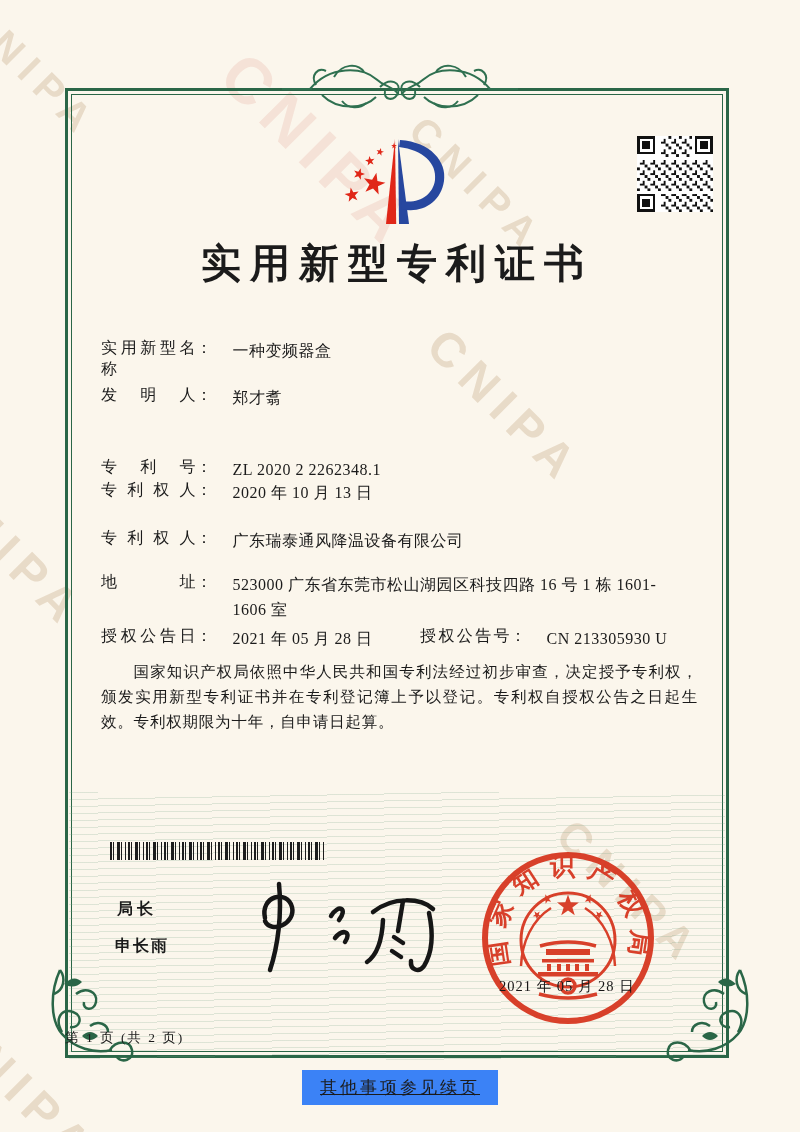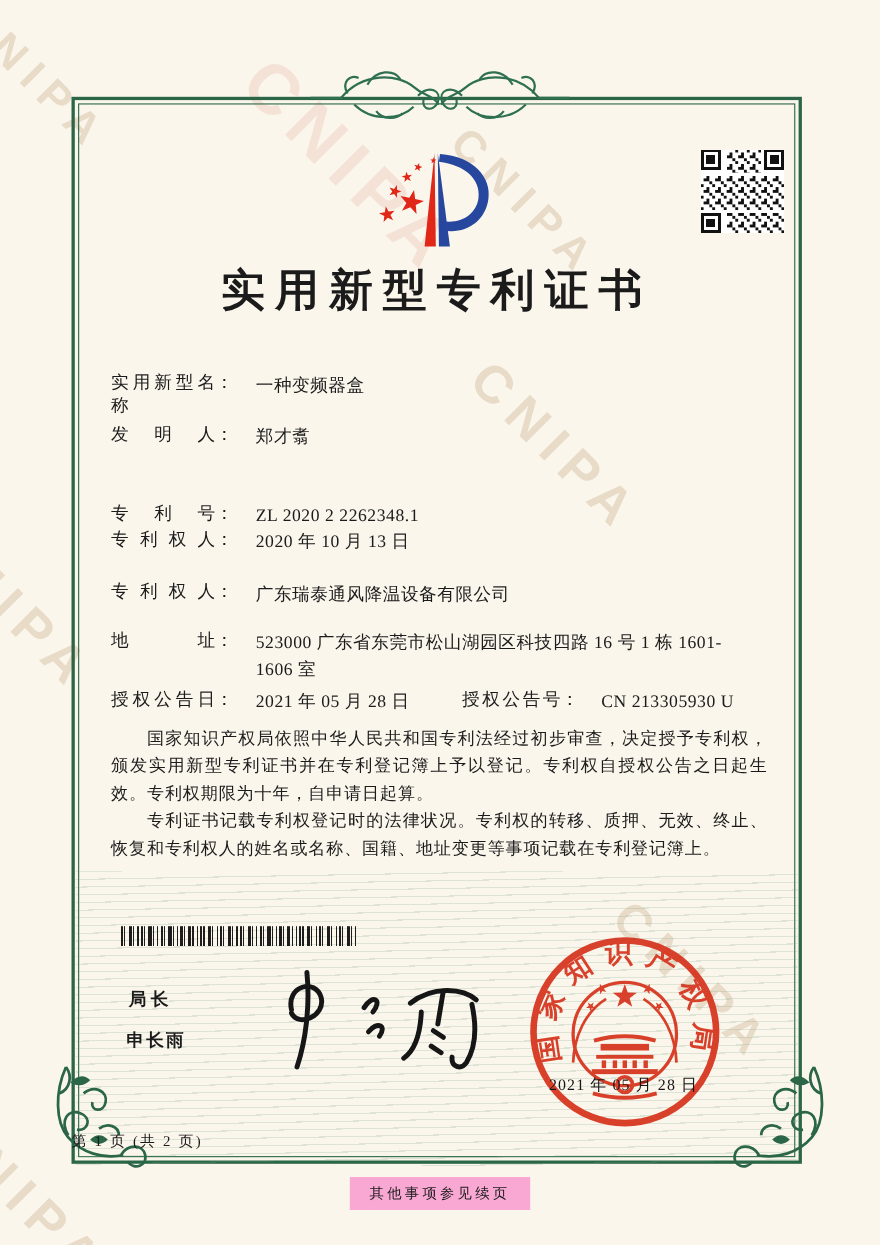--- a/index.html
+++ b/index.html
@@ -62,21 +62,21 @@
   }
   .sig-title{position:absolute;left:117px;top:899px;font-family:"Liberation Sans","DejaVu Sans",sans-serif;font-size:16px;font-weight:600;letter-spacing:4px;}
   .sig-name{position:absolute;left:115px;top:936px;font-family:"Liberation Sans","DejaVu Sans",sans-serif;font-size:16px;font-weight:600;letter-spacing:2px;}
   .sig-svg{position:absolute;left:235px;top:876px;width:212px;height:102px;}
   .seal{position:absolute;left:481px;top:848px;width:176px;height:180px;}
   .seal-date{position:absolute;left:499px;top:977px;width:170px;font-size:14.5px;letter-spacing:1px;color:#161616;}
   
   .page-info{position:absolute;left:65px;top:1029px;width:664px;text-align:left;font-size:13.5px;letter-spacing:2px;}
   .note{
     position:absolute;left:50%;top:1070px;transform:translateX(-50%);
-    background:#f9a8d4;padding:6px 18px;font-size:13px;letter-spacing:3px;white-space:nowrap;
+    background:#3b82f6;padding:6px 18px;font-size:17px;letter-spacing:3px;white-space:nowrap;text-decoration:underline;
   }
   .orn-top{position:absolute;left:282px;top:57px;width:236px;height:66px;}
   .orn-corner{position:absolute;width:100px;height:100px;}
   .orn-corner.left{left:46px;top:966px;}
   .orn-corner.right{left:654px;top:966px;transform:scaleX(-1);}
 </style>
 </head>
 <body>
 
 <div class="page">
@@ -205,21 +205,20 @@
   </div>
   <div class="field" style="top:626px;">
     <span class="flabel">授权公告日</span><span class="fcolon">：</span><span class="fvalue">2021 年 05 月 28 日</span>
   </div>
   <div class="field right" style="top:626px;">
     <span class="flabel">授权公告号</span><span class="fcolon">：</span><span class="fvalue">CN 213305930 U</span>
   </div>
 
   <div class="body-text">
     <p>国家知识产权局依照中华人民共和国专利法经过初步审查，决定授予专利权，颁发实用新型专利证书并在专利登记簿上予以登记。专利权自授权公告之日起生效。专利权期限为十年，自申请日起算。</p>
-    <p>专利证书记载专利权登记时的法律状况。专利权的转移、质押、无效、终止、恢复和专利权人的姓名或名称、国籍、地址变更等事项记载在专利登记簿上。</p>
   </div>
 
   <div class="barcode"></div>
 
   <div class="sig-title">局长</div>
   <div class="sig-name">申长雨</div>
   <svg class="sig-svg" viewBox="0 0 212 102">
     <g stroke="#161616" stroke-width="4.5" fill="none" stroke-linecap="round" stroke-linejoin="round">
       <path d="M30,42 C25,20 52,13 57,31 C61,48 36,58 30,45"></path>
       <path d="M44,8 C47,38 43,70 35,94"></path>

